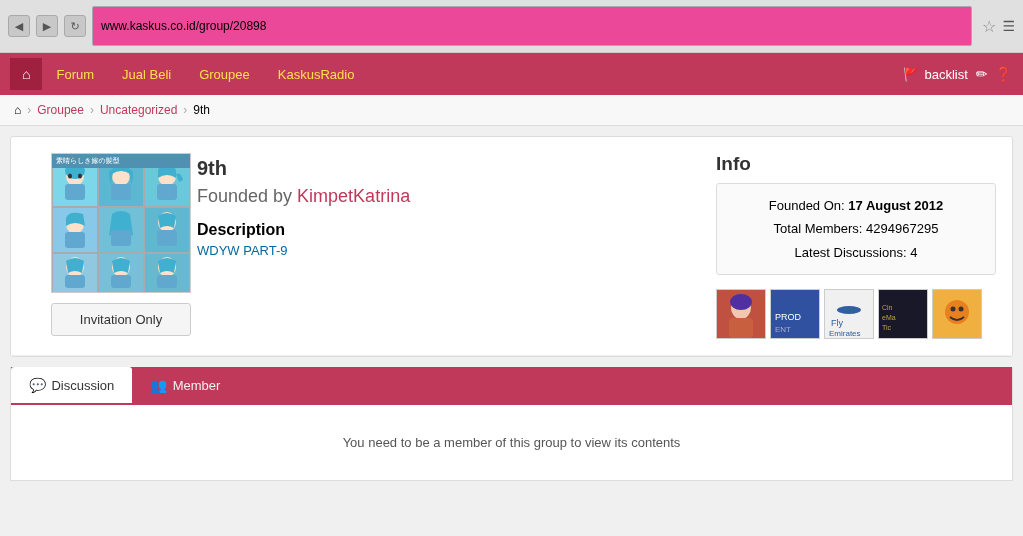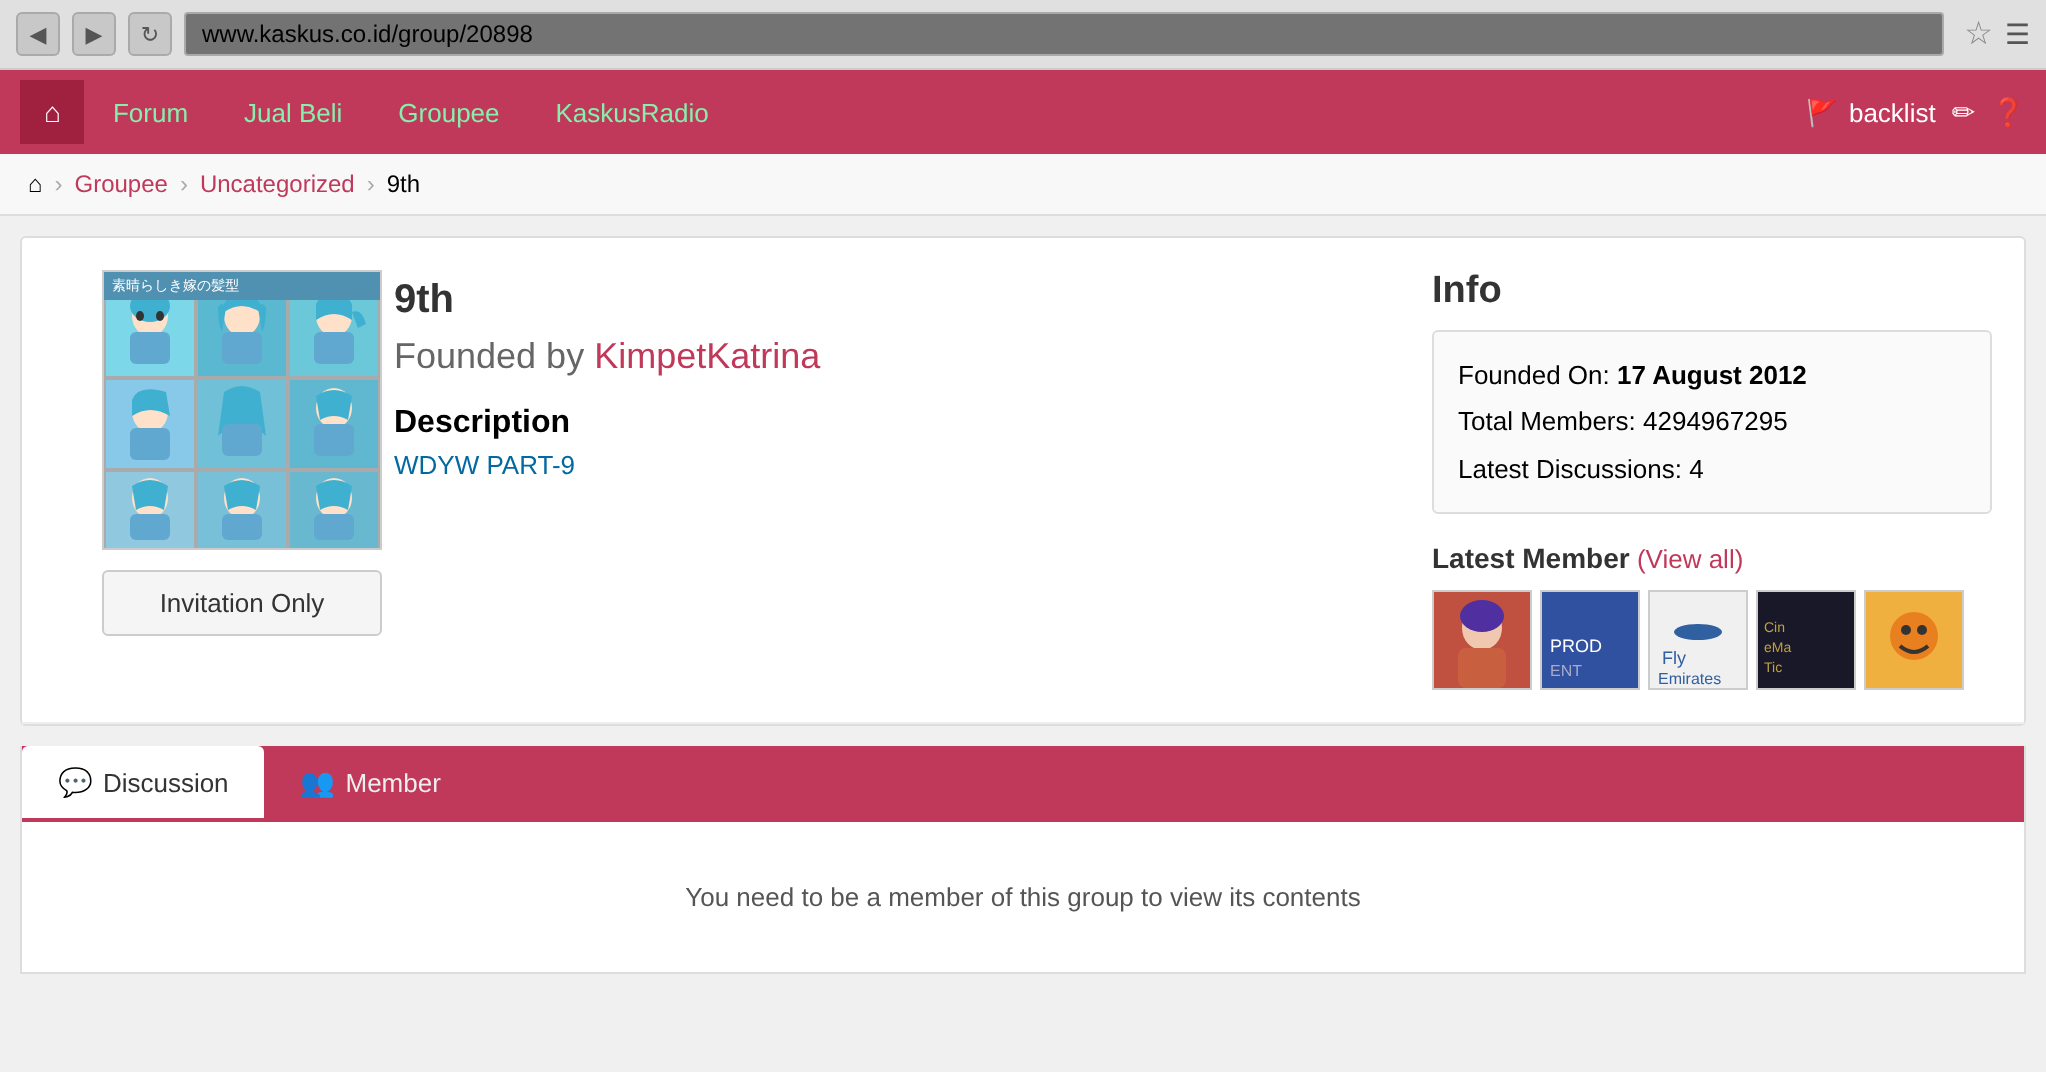--- a/index.html
+++ b/index.html
@@ -20,23 +20,23 @@
     .nav-btn {
       width: 22px; height: 22px;
       background: #c8c8c8;
       border: 1px solid #aaa;
       border-radius: 3px;
       display: flex; align-items: center; justify-content: center;
       cursor: pointer; font-size: 11px; color: #555;
     }
     .address-bar {
       flex: 1;
-      height: 22px;
+      height: 40px;
       border: 1px solid #aaa;
-      background: #737373;
+      background: #ec4899;
       padding: 2px 8px;
       font-size: 12px;
       border-radius: 2px;
     }
     .star-icon { color: #888; font-size: 16px; margin-left: 4px; }
     .menu-icon { color: #555; font-size: 14px; }
 
     
     .kaskus-nav {
       background: #c0395a;
@@ -47,21 +47,21 @@
     }
     .kaskus-nav .home-btn {
       background: #a02040;
       border: none;
       color: white;
       padding: 8px 12px;
       cursor: pointer;
       font-size: 14px;
     }
     .nav-item {
-      color: #86efac;
+      color: #fde047;
       padding: 10px 14px;
       cursor: pointer;
       font-size: 13px;
       text-decoration: none;
     }
     .nav-right {
       margin-left: auto;
       display: flex;
       align-items: center;
       gap: 8px;
@@ -199,20 +199,21 @@
       color: #333;
     }
     .info-box {
       border: 1px solid #ddd;
       background: #fafafa;
       padding: 10px 12px;
       border-radius: 3px;
       margin-bottom: 14px;
       font-size: 13px;
       line-height: 1.8;
+      text-align: center;
     }
     .info-box span.bold { font-weight: bold; }
     .latest-member-title {
       font-size: 14px;
       font-weight: bold;
       margin-bottom: 8px;
       color: #333;
     }
     .view-all { color: #c0395a; cursor: pointer; font-size: 13px; }
     .member-avatars {
@@ -432,25 +433,20 @@
           <span> </span>
           <span>4294967295</span>
         </div>
         <div>
           <span>Latest Discussions:</span>
           <span> </span>
           <span>4</span>
         </div>
       </div>
       <div>
-        <div style="margin-bottom:8px;">
-          <span class="latest-member-title">Latest Member</span>
-          <span> </span>
-          <span class="view-all">(View all)</span>
-        </div>
         <div class="member-avatars">
           <div class="member-avatar avatar-1">
             <svg width="48" height="48" viewBox="0 0 48 48">
               <rect width="48" height="48" fill="#c05040"></rect>
               <ellipse cx="24" cy="18" rx="10" ry="11" fill="#f0c8b0"></ellipse>
               <ellipse cx="24" cy="12" rx="11" ry="8" fill="#5030a0"></ellipse>
               <rect x="12" y="28" width="24" height="20" rx="4" fill="#c86040"></rect>
             </svg>
           </div>
           <div class="member-avatar avatar-2">

